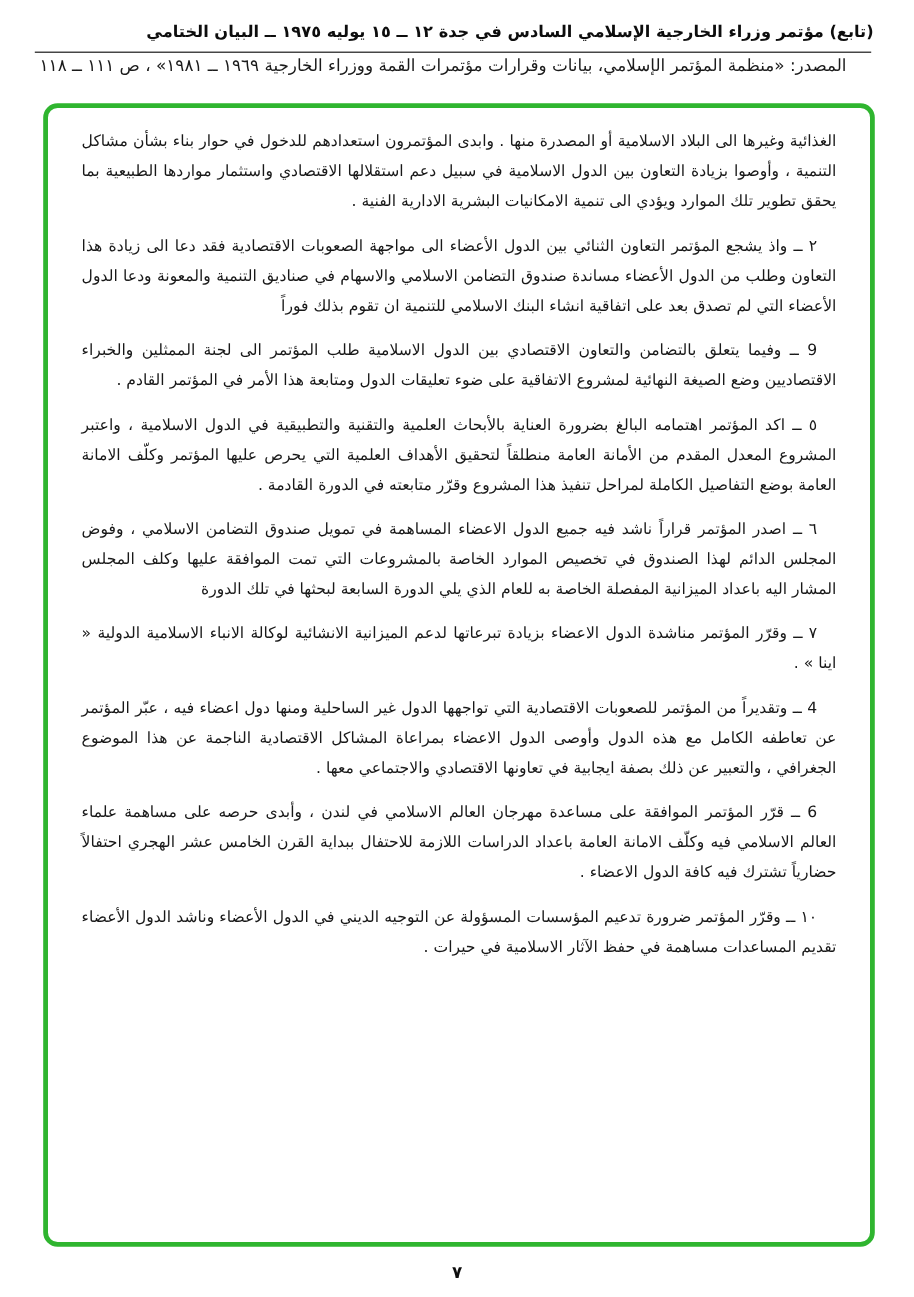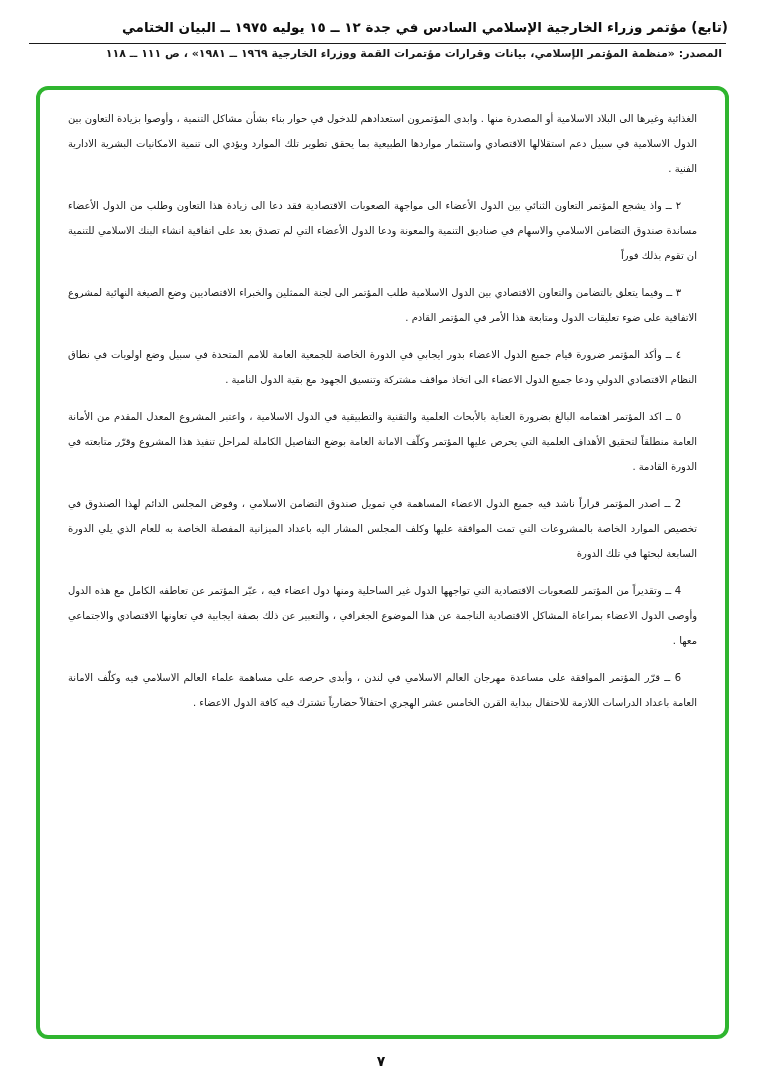--- a/index.html
+++ b/index.html
@@ -27,41 +27,41 @@
       text-align: justify;
       text-align-last: right;
     }
     .header-rule {
       border: none;
       border-top: 1.6px solid #1a1a1a;
       margin: 5px 2px 3px 2px;
     }
     .source-line {
       direction: rtl;
-      text-align: right;
-      font-size: 11px;
-      font-weight: bold;
+      text-align: left;
+      font-size: 14px;
+      font-weight: normal;
       color: #1a1a1a;
       letter-spacing: 0.2px;
       padding: 0 6px;
     }
     .green-box {
       position: absolute;
       left: 36px; right: 33px;
       top: 86px; bottom: 42px;
       border: 4px solid #2fb52f;
       border-radius: 12px;
       background: #ffffff;
       padding: 16px 28px 10px 28px;
       overflow: hidden;
     }
     .body-text {
       direction: rtl;
       text-align: justify;
-      font-size: 10px;
+      font-size: 13px;
       line-height: 25px;
       color: #181818;
     }
     .body-text p { margin-bottom: 11px; }
     .body-text p.numbered { text-indent: 16px; margin-top: 12px; }
     .page-number {
       position: absolute;
       bottom: 12px; left: 0; right: 0;
       text-align: center;
       font-size: 14px;
@@ -77,24 +77,25 @@
   <div class="header">
     <div class="header-title">(تابع) مؤتمر وزراء الخارجية الإسلامي السادس في جدة ١٢ ــ ١٥ يوليه ١٩٧٥ ــ البيان الختامي</div>
     <hr class="header-rule">
     <div class="source-line">المصدر: «منظمة المؤتمر الإسلامي، بيانات وقرارات مؤتمرات القمة ووزراء الخارجية ١٩٦٩ ــ ١٩٨١» ، ص ١١١ ــ ١١٨</div>
   </div>
 
   <div class="green-box">
     <div class="body-text">
       <p>الغذائية وغيرها الى البلاد الاسلامية أو المصدرة منها .  وابدى المؤتمرون استعدادهم للدخول في حوار بناء بشأن مشاكل التنمية ، وأوصوا بزيادة التعاون بين الدول الاسلامية في سبيل دعم استقلالها الاقتصادي واستثمار مواردها الطبيعية بما يحقق تطوير تلك الموارد ويؤدي الى تنمية الامكانيات البشرية الادارية الفنية .</p>
       <p class="numbered">٢ ــ واذ يشجع المؤتمر التعاون الثنائي بين الدول الأعضاء الى مواجهة الصعوبات الاقتصادية فقد دعا الى زيادة هذا التعاون وطلب من الدول الأعضاء مساندة صندوق التضامن الاسلامي والاسهام في صناديق التنمية والمعونة ودعا الدول الأعضاء التي لم تصدق بعد على اتفاقية انشاء البنك الاسلامي للتنمية ان تقوم بذلك فوراً</p>
-      <p class="numbered">٣ ــ وفيما يتعلق بالتضامن والتعاون الاقتصادي بين الدول الاسلامية طلب المؤتمر الى لجنة الممثلين والخبراء الاقتصاديين وضع الصيغة النهائية لمشروع الاتفاقية على ضوء تعليقات الدول ومتابعة هذا الأمر في المؤتمر القادم .</p>
-      <p class="numbered">٤ ــ وأكد المؤتمر ضرورة قيام جميع الدول الاعضاء بدور ايجابي في الدورة الخاصة للجمعية العامة للامم المتحدة في سبيل وضع اولويات في نطاق النظام الاقتصادي الدولي ودعا جميع الدول الاعضاء الى اتخاذ مواقف مشتركة وتنسيق الجهود مع بقية الدول النامية .</p>
+      <p class="numbered">9 ــ وفيما يتعلق بالتضامن والتعاون الاقتصادي بين الدول الاسلامية طلب المؤتمر الى لجنة الممثلين والخبراء الاقتصاديين وضع الصيغة النهائية لمشروع الاتفاقية على ضوء تعليقات الدول ومتابعة هذا الأمر في المؤتمر القادم .</p>
       <p class="numbered">٥ ــ اكد المؤتمر اهتمامه البالغ بضرورة العناية بالأبحاث العلمية والتقنية والتطبيقية في الدول الاسلامية ، واعتبر المشروع المعدل المقدم من الأمانة العامة منطلقاً لتحقيق الأهداف العلمية التي يحرص عليها المؤتمر وكلّف الامانة العامة بوضع التفاصيل الكاملة لمراحل تنفيذ هذا المشروع وقرّر متابعته في الدورة القادمة .</p>
-      <p class="numbered">2 ــ اصدر المؤتمر قراراً ناشد فيه جميع الدول الاعضاء المساهمة في تمويل صندوق التضامن الاسلامي ، وفوض المجلس الدائم لهذا الصندوق في تخصيص الموارد الخاصة بالمشروعات التي تمت الموافقة عليها وكلف المجلس المشار اليه باعداد الميزانية المفصلة الخاصة به للعام الذي يلي الدورة السابعة لبحثها في تلك الدورة</p>
+      <p class="numbered">٦ ــ اصدر المؤتمر قراراً ناشد فيه جميع الدول الاعضاء المساهمة في تمويل صندوق التضامن الاسلامي ، وفوض المجلس الدائم لهذا الصندوق في تخصيص الموارد الخاصة بالمشروعات التي تمت الموافقة عليها وكلف المجلس المشار اليه باعداد الميزانية المفصلة الخاصة به للعام الذي يلي الدورة السابعة لبحثها في تلك الدورة</p>
+      <p class="numbered">٧ ــ وقرّر المؤتمر مناشدة الدول الاعضاء بزيادة تبرعاتها لدعم الميزانية الانشائية لوكالة الانباء الاسلامية الدولية « اينا » .</p>
       <p class="numbered">4 ــ وتقديراً من المؤتمر للصعوبات الاقتصادية التي تواجهها الدول غير الساحلية ومنها دول اعضاء فيه ، عبّر المؤتمر عن تعاطفه الكامل مع هذه الدول وأوصى الدول الاعضاء بمراعاة المشاكل الاقتصادية الناجمة عن هذا الموضوع الجغرافي ، والتعبير عن ذلك بصفة ايجابية في تعاونها الاقتصادي والاجتماعي معها .</p>
       <p class="numbered">6 ــ قرّر المؤتمر الموافقة على مساعدة مهرجان العالم الاسلامي في لندن ، وأبدى حرصه على مساهمة علماء العالم الاسلامي فيه وكلّف الامانة العامة باعداد الدراسات اللازمة للاحتفال ببداية القرن الخامس عشر الهجري احتفالاً حضارياً تشترك فيه كافة الدول الاعضاء .</p>
+      <p class="numbered">١٠ ــ وقرّر المؤتمر ضرورة تدعيم المؤسسات المسؤولة عن التوجيه الديني في الدول الأعضاء وناشد الدول الأعضاء تقديم المساعدات مساهمة في حفظ الآثار الاسلامية في حيرات .</p>
     </div>
   </div>
 
   <div class="page-number">٧</div>
 
 </div>
 
 </body></html>

